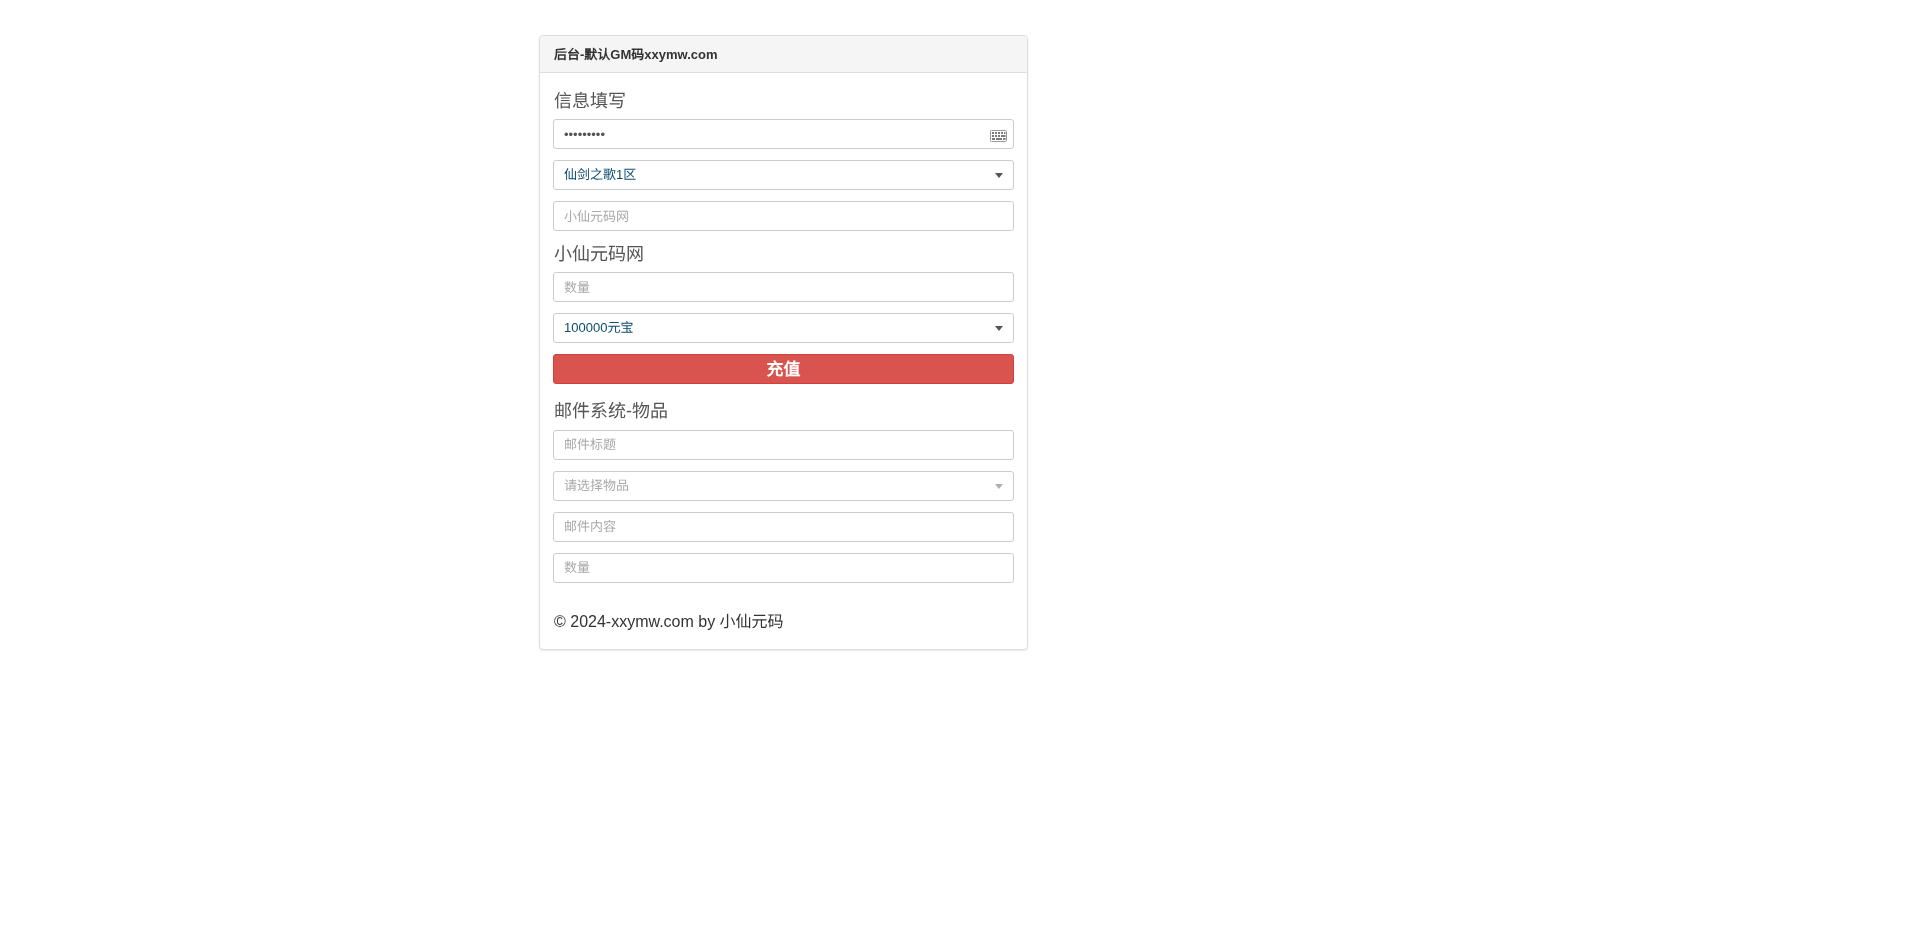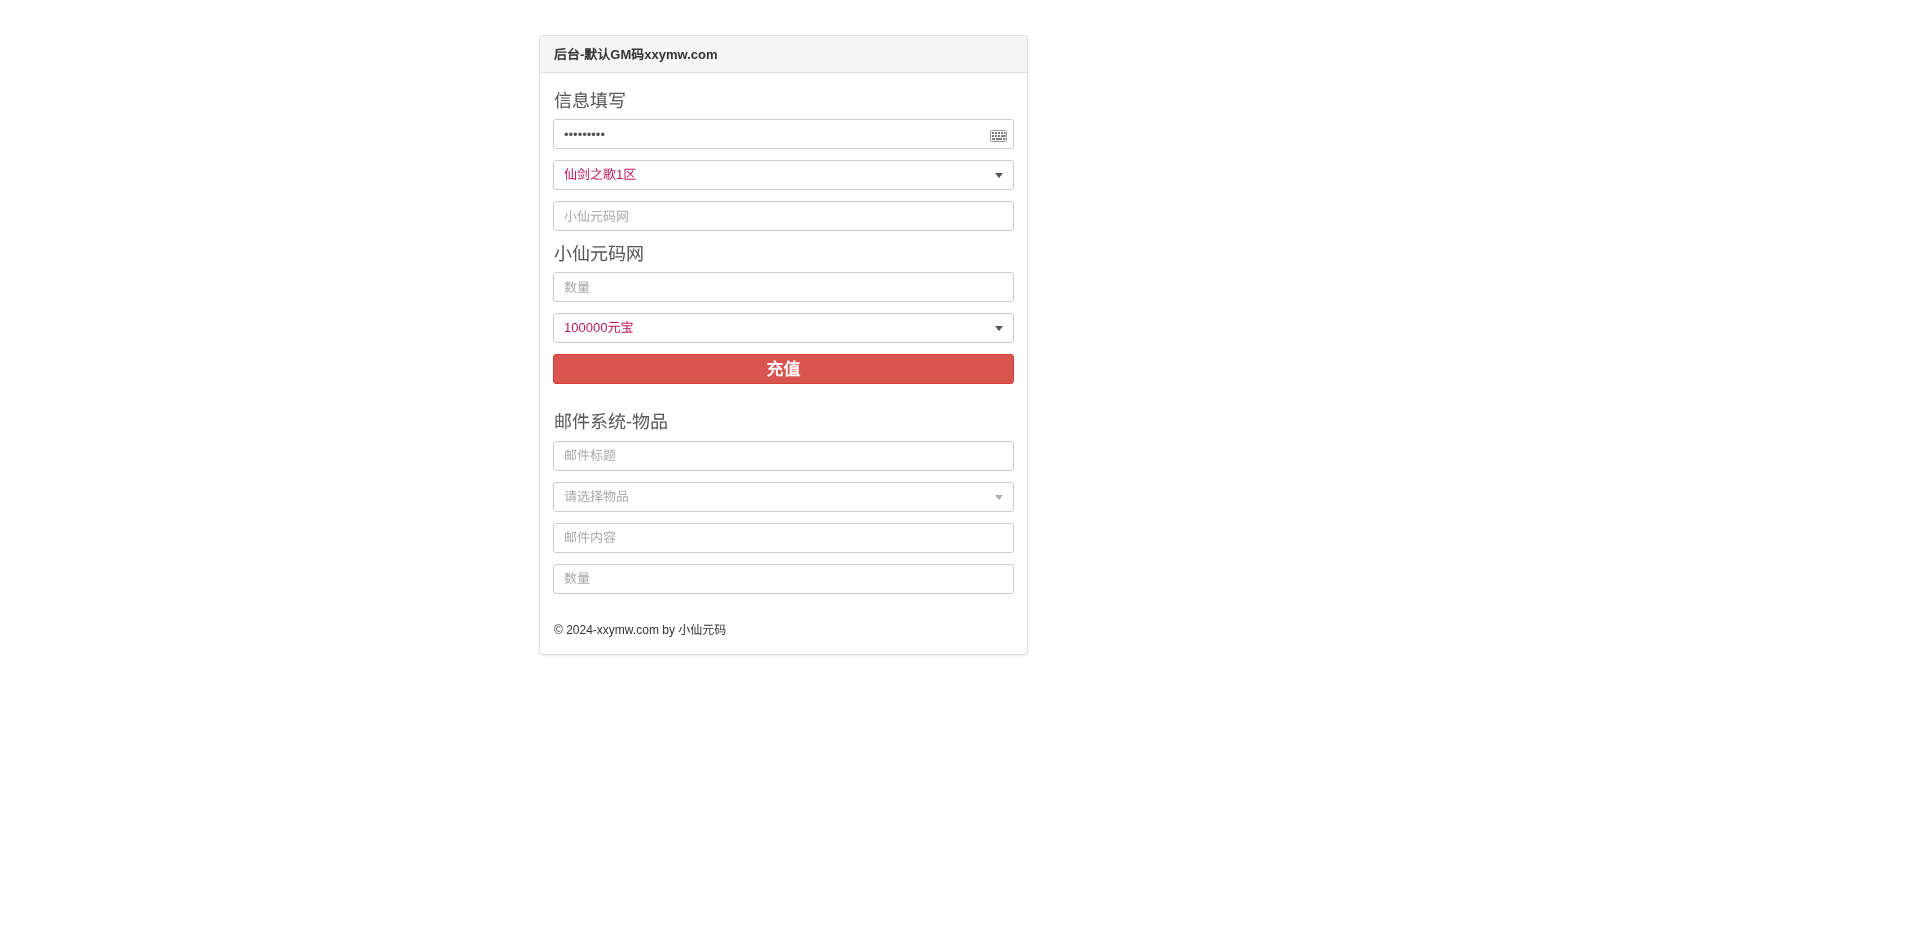--- a/index.html
+++ b/index.html
@@ -98,21 +98,21 @@
   }
 
   
   .select-wrap { position: relative; }
   select.form-control {
     appearance: none;
     -webkit-appearance: none;
     -moz-appearance: none;
     padding-right: 26px;
     height: 30px;
-    color: #be185d;
+    color: #0c4a6e;
   }
   select.form-control.is-placeholder { color: #a9a9a9; }
   .caret {
     position: absolute;
     right: 11px;
     top: 50%;
     margin-top: -2px;
     width: 0;
     height: 0;
     border-left: 4px solid transparent;
@@ -137,21 +137,21 @@
     line-height: 1;
     padding: 0;
   }
   .btn-danger { background: #d9534f; border-color: #d43f3a; }
   .btn-primary { background: #337ab7; border-color: #2e6da4; }
 
   
   .panel-footer-text {
     margin-top: 18px;
     padding-top: 10px;
-    font-size: 12px;
+    font-size: 16px;
     color: #333;
     line-height: 1.4;
     margin-left: 1px;
     margin-bottom: 6px;
   }
 </style>
 </head>
 <body>
 
 <div class="page">
@@ -214,21 +214,21 @@
             <option>100000元宝</option>
           </select>
           <span class="caret"></span>
         </div>
       </div>
 
       <div class="form-row">
         <button class="btn btn-danger">充值</button>
       </div>
 
-      <div class="section-label" style="margin-top:26px;">邮件系统-物品</div>
+      <div class="section-label" style="margin-top:15px;">邮件系统-物品</div>
 
       <div class="form-row">
         <input class="form-control" type="text" placeholder="邮件标题" style="">
       </div>
 
       <div class="form-row">
         <div class="select-wrap">
           <select class="form-control is-placeholder">
             <option>请选择物品</option>
           </select>

